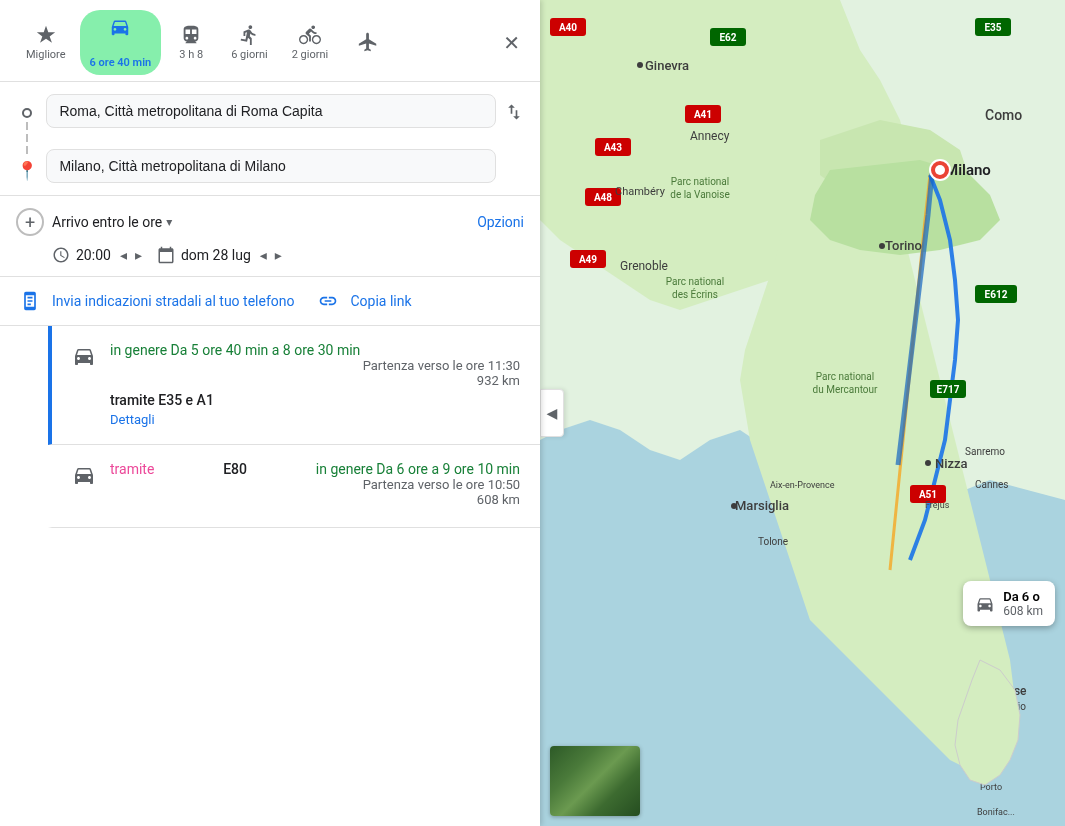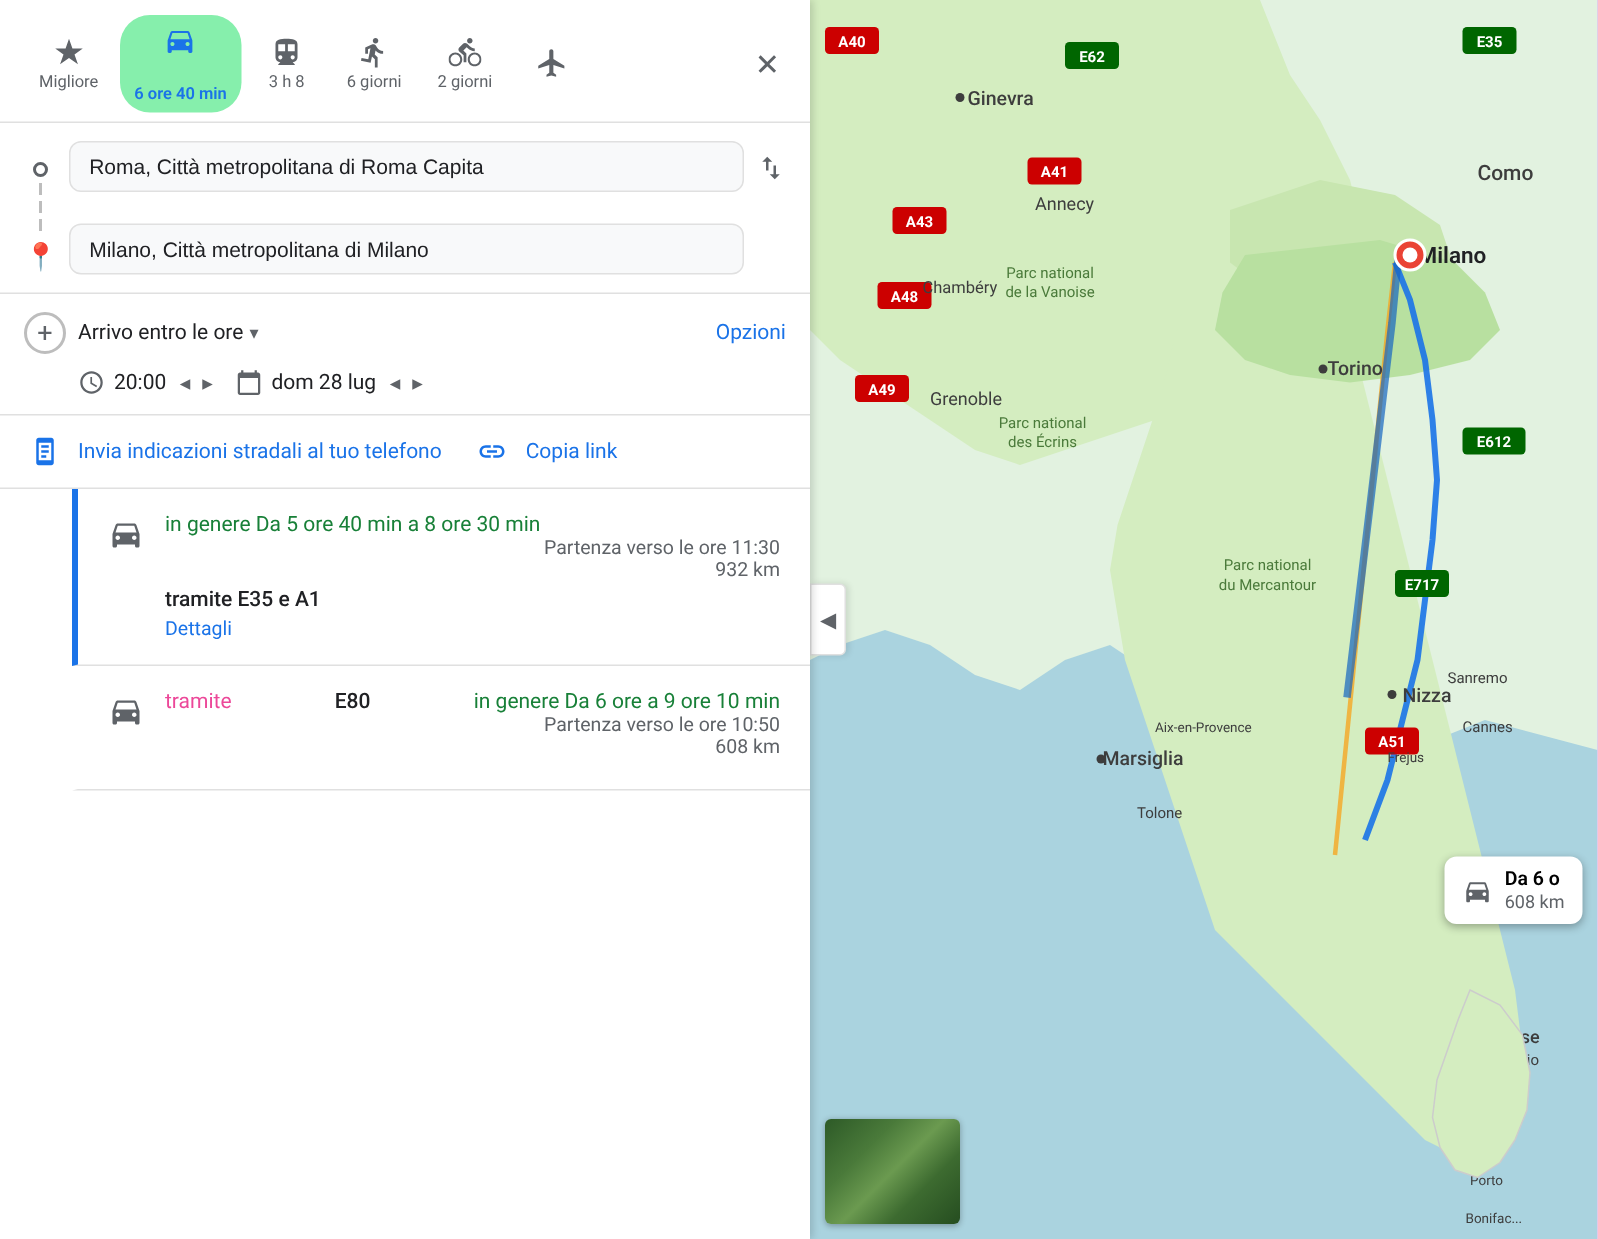--- a/index.html
+++ b/index.html
@@ -209,28 +209,28 @@
 
     
     .map-panel {
       flex: 1;
       position: relative;
       overflow: hidden;
     }
     .map-bg {
       width: 100%;
       height: 100%;
-      background: #a21caf;
+      background: #eab308;
       position: relative;
     }
 
     
     .map-info-card {
       position: absolute;
-      bottom: 210px;
+      bottom: 200px;
       right: 10px;
       background: #fff;
       border-radius: 8px;
       padding: 8px 12px;
       box-shadow: 0 2px 6px rgba(0,0,0,0.3);
       font-size: 13px;
       display: flex;
       align-items: center;
       gap: 8px;
       z-index: 5;

